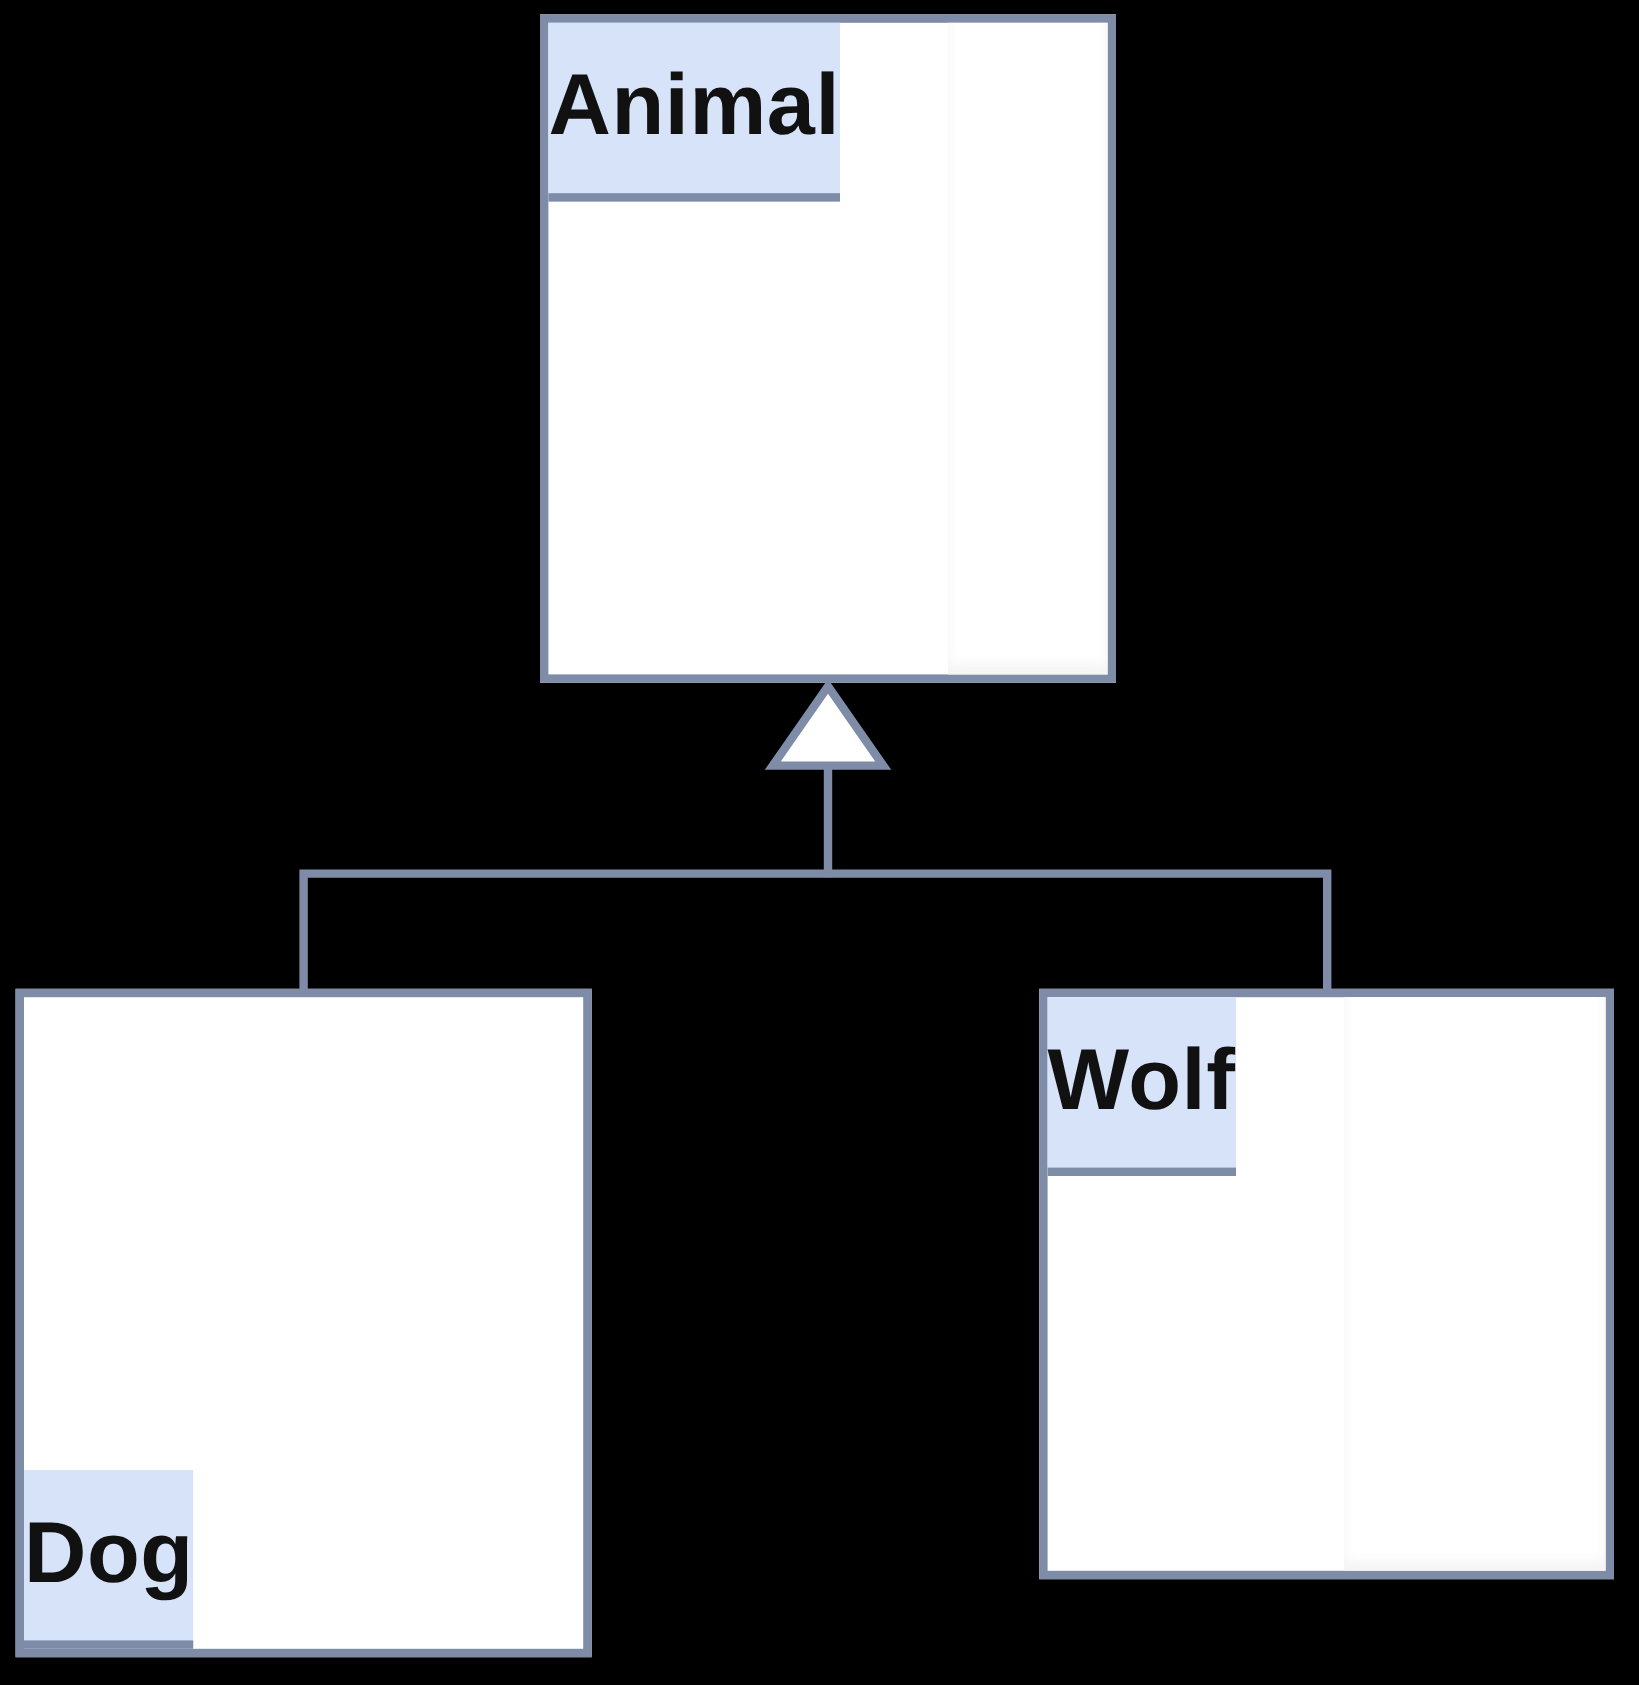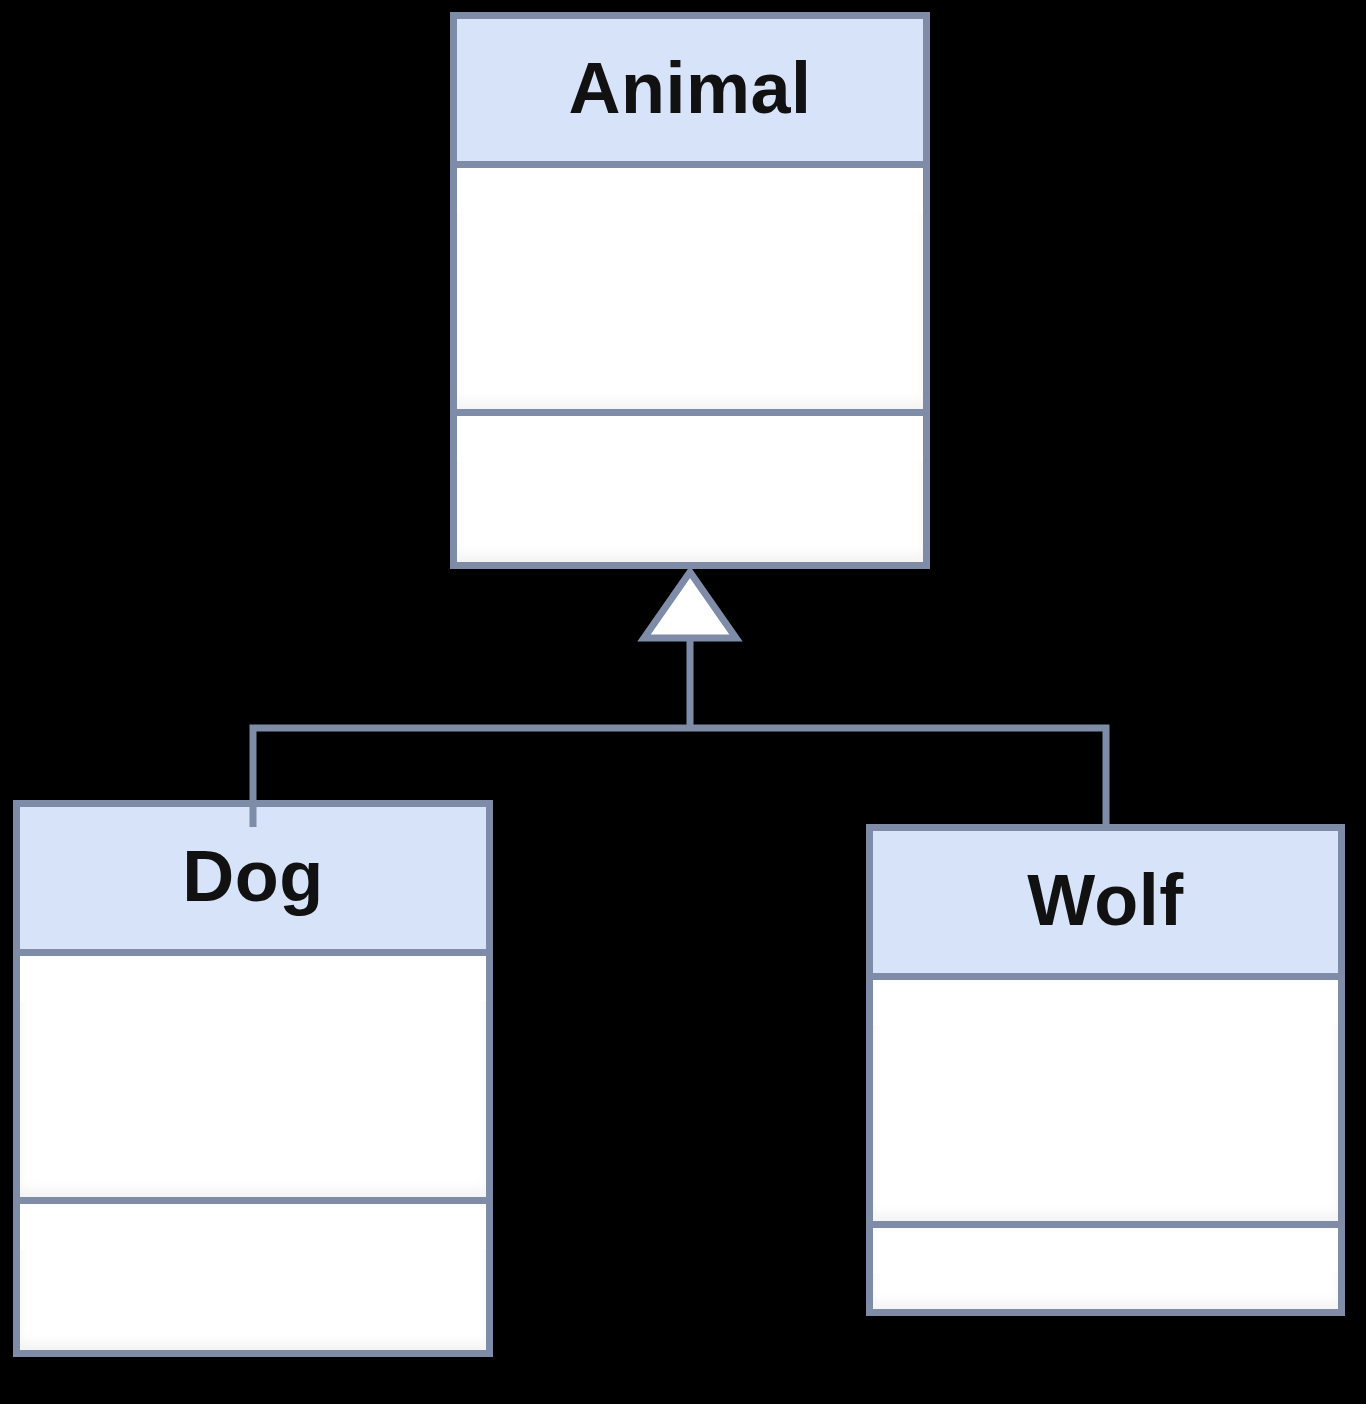--- a/index.html
+++ b/index.html
@@ -11,28 +11,28 @@
     position: relative;
     width: 1366px;
     height: 1404px;
     background: var(--c-background, #000000);
     overflow: hidden;
     font-family: "Liberation Sans", sans-serif;
   }
   .class-box {
     position: absolute;
     display: flex;
-    flex-direction: column;
+    flex-direction: row;
     box-sizing: border-box;
     border: 7px solid var(--c-border, #7e8ca8);
     background: var(--c-body-fill, #ffffff);
     gap: 45px;
   }
   .class-box.animal { left: 450px; top: 12px;  width: 480px; height: 557px; }
-  .class-box.dog    { left: 13px;  top: 800px; width: 480px; height: 557px; }
+  .class-box.dog    { left: 13px;  top: 824px; width: 480px; height: 557px; align-items: flex-end; }
   .class-box.wolf   { left: 866px; top: 824px; width: 479px; height: 492px; }
 
   .class-header {
     height: 142px;
     flex: 0 0 auto;
     background: var(--c-header-fill, #d7e3f8);
     border-bottom: 7px solid var(--c-border, #7e8ca8);
     display: flex;
     align-items: center;
     justify-content: center;

